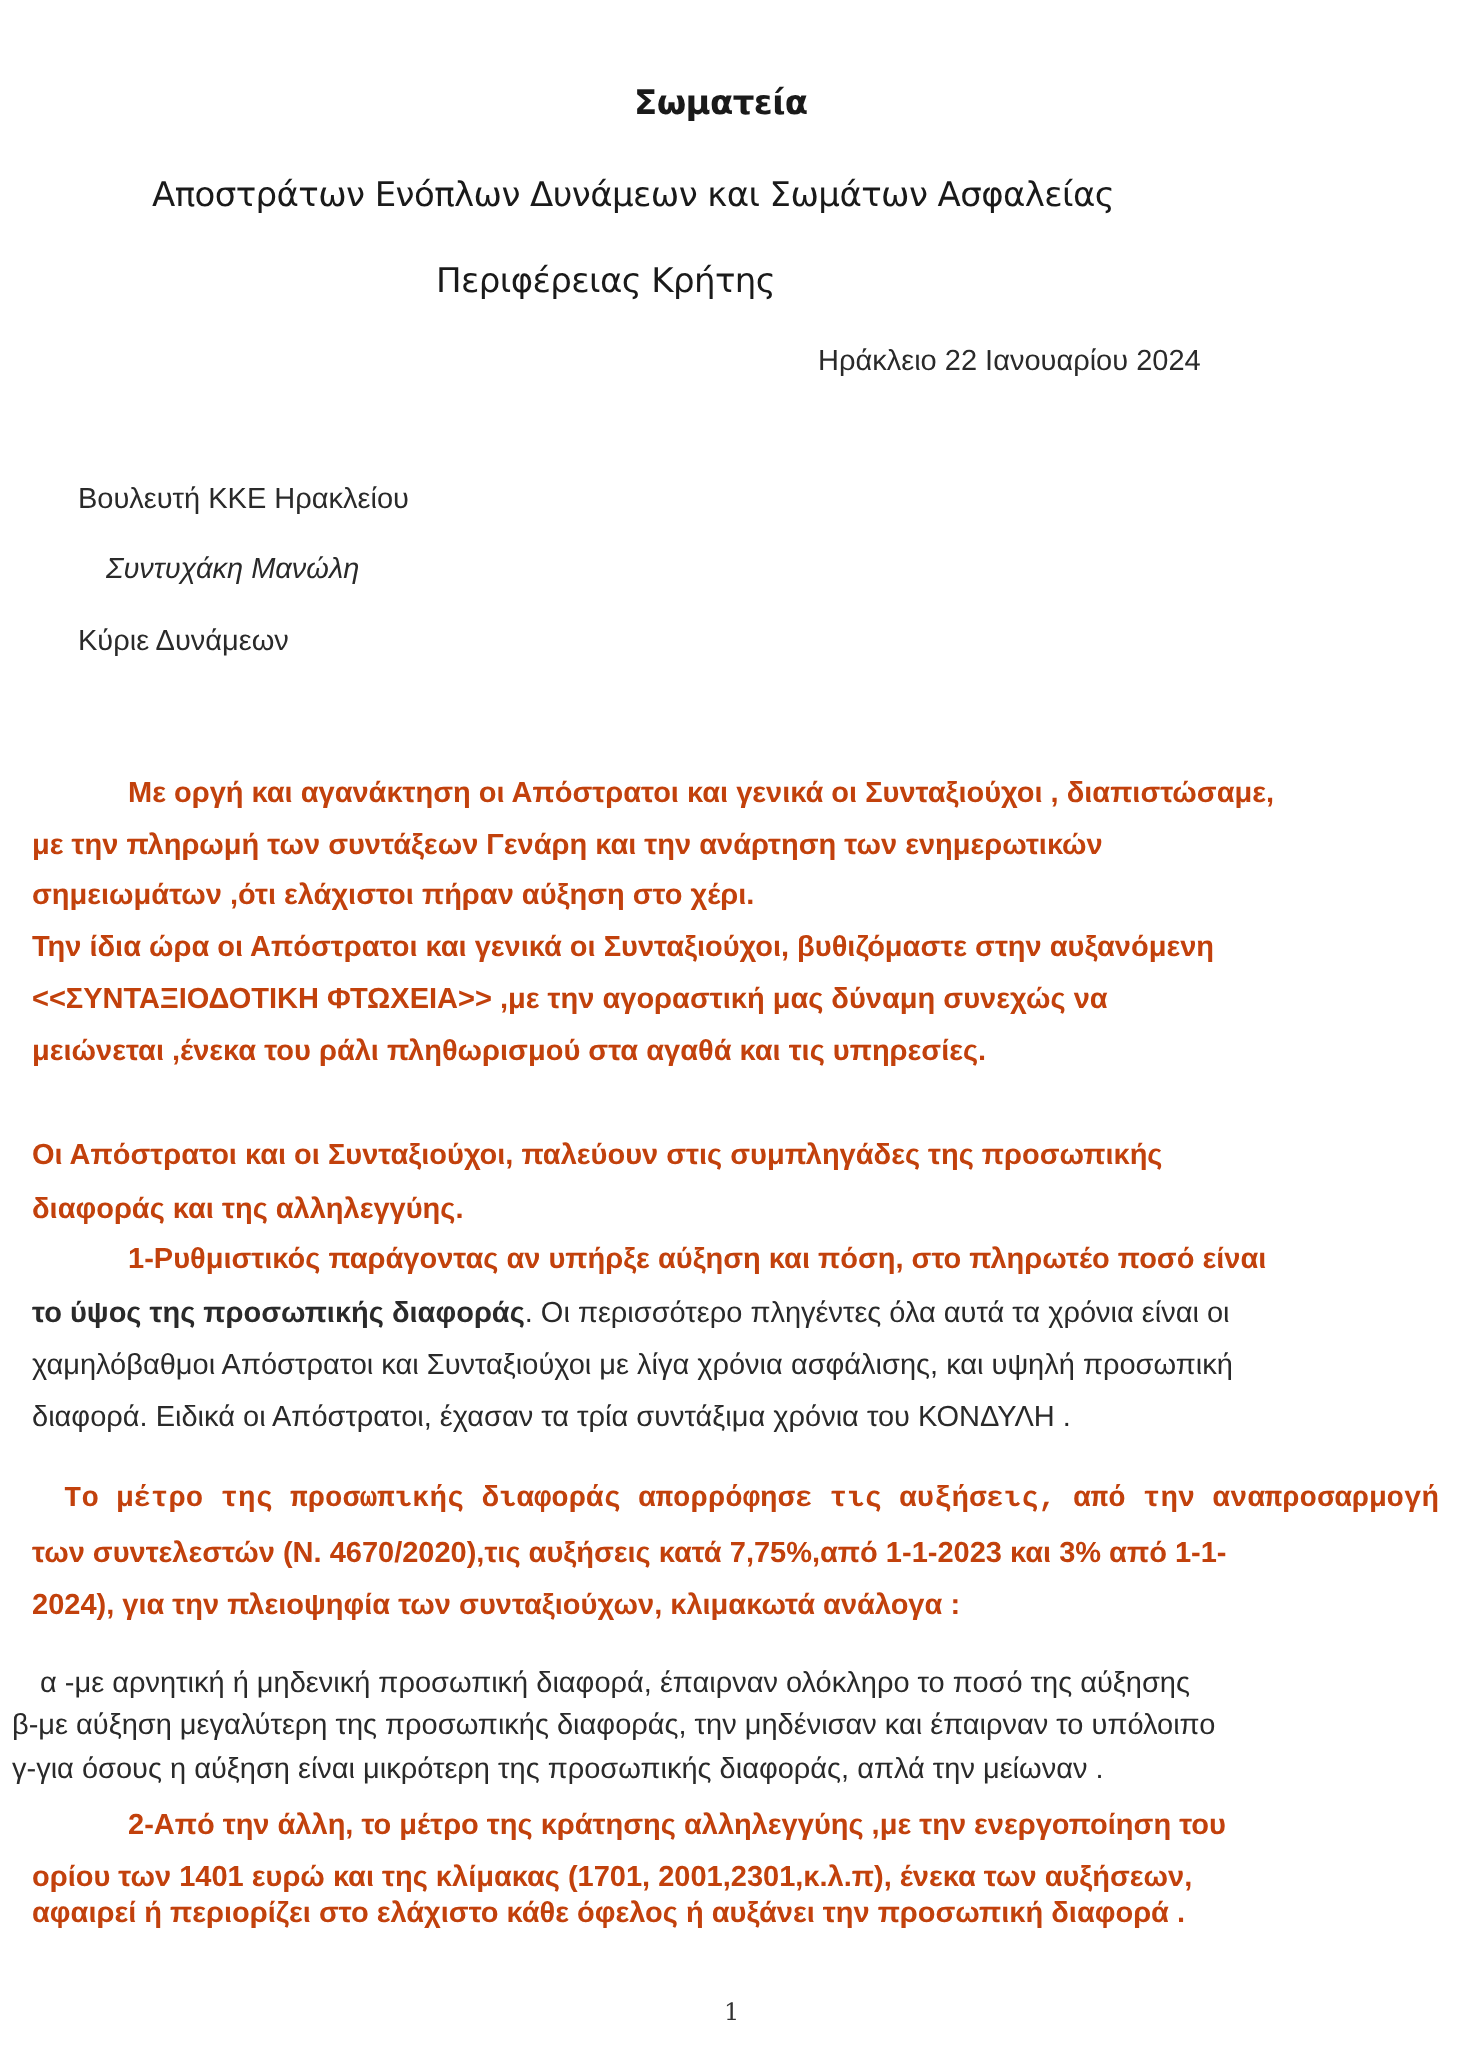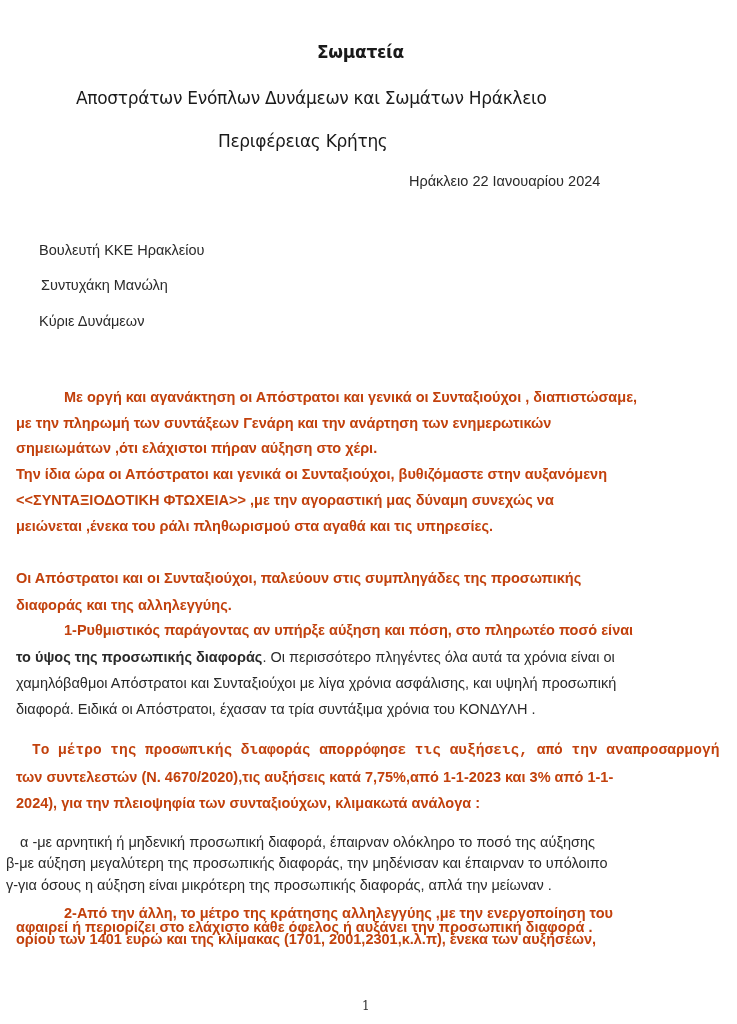--- a/index.html
+++ b/index.html
@@ -9,28 +9,28 @@
   .reg { font-family: "Liberation Sans", sans-serif; font-size: 14.5px; color: #2a2a2a; }
   .bold { font-family: "Liberation Sans", sans-serif; font-size: 14.5px; font-weight: bold; color: #c2410c; }
   .b { font-weight: bold; }
   .pnum { font-family: "DejaVu Serif", serif; font-size: 12px; color: #333; }
 </style>
 </head>
 <body>
 
 <div>
   <div class="ln hdr" style="left:317px;top:42px;font-weight:bold;">Σωματεία</div>
-  <div class="ln hdr" style="left:76px;top:88px;">Αποστράτων Ενόπλων  Δυνάμεων  και  Σωμάτων Ηράκλειο</div>
+  <div class="ln hdr" style="left:76px;top:88px;">Αποστράτων Ενόπλων  Δυνάμεων  και  Σωμάτων Ασφαλείας</div>
   <div class="ln hdr" style="left:218px;top:131px;">Περιφέρειας Κρήτης</div>
   <div class="ln reg" style="left:409px;top:173px;">Ηράκλειο  22 Ιανουαρίου  2024</div>
 </div>
 
 <div>
   <div class="ln reg" style="left:39px;top:242px;">Βουλευτή  ΚΚΕ Ηρακλείου</div>
-  <div class="ln reg" style="left:41px;top:277px;">Συντυχάκη Μανώλη</div>
+  <div class="ln reg" style="left:53px;top:277px;font-style:italic;">Συντυχάκη Μανώλη</div>
   <div class="ln reg" style="left:39px;top:313px;">Κύριε Δυνάμεων</div>
 </div>
 
 <div>
   <div class="ln bold" style="left:64px;top:389px;">Με οργή και αγανάκτηση οι Απόστρατοι και γενικά οι Συνταξιούχοι , διαπιστώσαμε,</div>
   <div class="ln bold" style="left:16px;top:415px;">με την πληρωμή των συντάξεων Γενάρη και την ανάρτηση των ενημερωτικών</div>
   <div class="ln bold" style="left:16px;top:440px;">σημειωμάτων ,ότι ελάχιστοι πήραν αύξηση στο χέρι.</div>
   <div class="ln bold" style="left:16px;top:466px;">Την ίδια ώρα οι Απόστρατοι και γενικά οι Συνταξιούχοι, βυθιζόμαστε στην αυξανόμενη</div>
   <div class="ln bold" style="left:16px;top:492px;">&lt;&lt;ΣΥΝΤΑΞΙΟΔΟΤΙΚΗ ΦΤΩΧΕΙΑ&gt;&gt; ,με την αγοραστική μας δύναμη συνεχώς να</div>
   <div class="ln bold" style="left:16px;top:518px;">μειώνεται ,ένεκα του ράλι πληθωρισμού στα αγαθά και τις υπηρεσίες.</div>
@@ -46,16 +46,16 @@
   <div class="ln bold" style="left:32px;top:742px;font-family:Liberation Mono, monospace;">Το μέτρο της προσωπικής διαφοράς απορρόφησε τις αυξήσεις, από την αναπροσαρμογή</div>
   <div class="ln bold" style="left:16px;top:769px;"><span>των συντελεστών (Ν. 4670/2020),τις αυξήσεις κατά 7,75%,από 1-1-2023 και 3% από 1-1-</span></div>
   <div class="ln bold" style="left:16px;top:795px;">2024), για την πλειοψηφία των συνταξιούχων,  κλιμακωτά ανάλογα :</div>
 
   <div class="ln reg" style="left:20px;top:834px;">α -με αρνητική ή μηδενική προσωπική διαφορά, έπαιρναν  ολόκληρο το ποσό της αύξησης</div>
   <div class="ln reg" style="left:6px;top:855px;">β-με αύξηση μεγαλύτερη της προσωπικής διαφοράς, την μηδένισαν και έπαιρναν  το υπόλοιπο</div>
   <div class="ln reg" style="left:6px;top:877px;">γ-για όσους η αύξηση είναι μικρότερη της προσωπικής διαφοράς, απλά την μείωναν .</div>
 
   <div class="ln bold" style="left:64px;top:905px;">2-Από την άλλη, το μέτρο της κράτησης αλληλεγγύης ,με την ενεργοποίηση του</div>
   <div class="ln bold" style="left:16px;top:931px;">ορίου των 1401 ευρώ και της κλίμακας (1701, 2001,2301,κ.λ.π), ένεκα των αυξήσεων,</div>
-  <div class="ln bold" style="left:16px;top:919px;">αφαιρεί ή περιορίζει στο ελάχιστο κάθε όφελος ή αυξάνει την προσωπική διαφορά .</div>
+  <div class="ln bold" style="left:16px;top:949px;">αφαιρεί ή περιορίζει στο ελάχιστο κάθε όφελος ή αυξάνει την προσωπική διαφορά .</div>
 </div>
 
 <div class="ln pnum" style="left:362px;top:999px;">1</div>
 
 </body></html>

